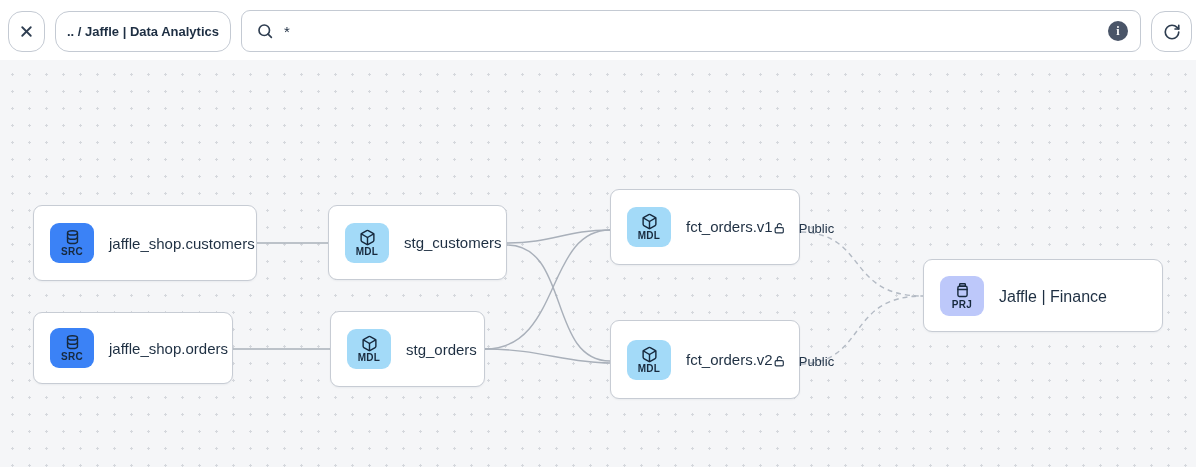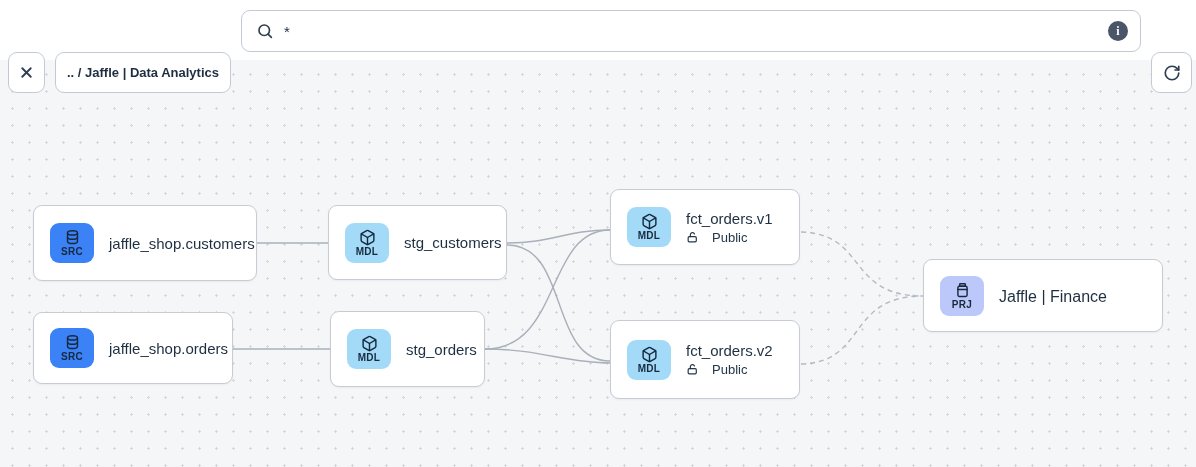--- a/index.html
+++ b/index.html
@@ -40,32 +40,32 @@
   .chip-prj { background:#bdc8fa; }
 
   .node-src-customers { left:33px;  top:205px; width:224px; height:76px; }
   .node-src-orders    { left:33px;  top:312px; width:200px; height:72px; }
   .node-stg-customers { left:328px; top:205px; width:179px; height:75px; }
   .node-stg-orders    { left:330px; top:311px; width:155px; height:76px; }
   .node-fct-v1        { left:610px; top:189px; width:190px; height:76px; }
   .node-fct-v2        { left:610px; top:320px; width:190px; height:79px; }
   .node-prj           { left:923px; top:259px; width:240px; height:73px; }
 
-  .node-text { display:flex; flex-direction:column; justify-content:center; }
+  .node-text { display:flex; flex-direction:row; justify-content:center; }
   .access-row { display:flex; align-items:center; gap:13px; margin-top:3px; color:#24364a; }
   .access-row .txt { font-size:13px; }
   .prj-title { font-size:12.5px; font-weight:700; color:#1e2f42; line-height:17px; }
   .prj-sub   { font-size:16px; color:#1e2f42; margin-top:2px; white-space:nowrap; }
 
   
   .toolbar { position:absolute; left:0; top:0; width:1196px; height:60px;
     background:#ffffff; z-index:3; }
   .tbtn {
-    position:absolute; background:#fff; border:1px solid #c4cad3; border-radius:9px;
-    display:flex; align-items:center; justify-content:center; cursor:pointer; color:#2e3d50;margin-top:41px;
+    position:absolute; background:#fff; border:1px solid #c4cad3; border-radius:14px;
+    display:flex; align-items:center; justify-content:center; cursor:pointer; color:#2e3d50;
   }
   .btn-close   { left:8px;   top:11px; width:37px; height:41px; }
   .btn-crumb   { left:55px;  top:11px; width:176px; height:41px;
                  font-size:13px; font-weight:700; color:#1d2e42; white-space:nowrap; }
   .btn-refresh { left:1151px; top:11px; width:41px; height:41px; }
 
   .searchbox {
     position:absolute; left:241px; top:10px; width:900px; height:42px;
     background:#fff; border:1px solid #c4cad3; border-radius:9px;
     display:flex; align-items:center; padding:0 12px 0 14px; gap:10px;

